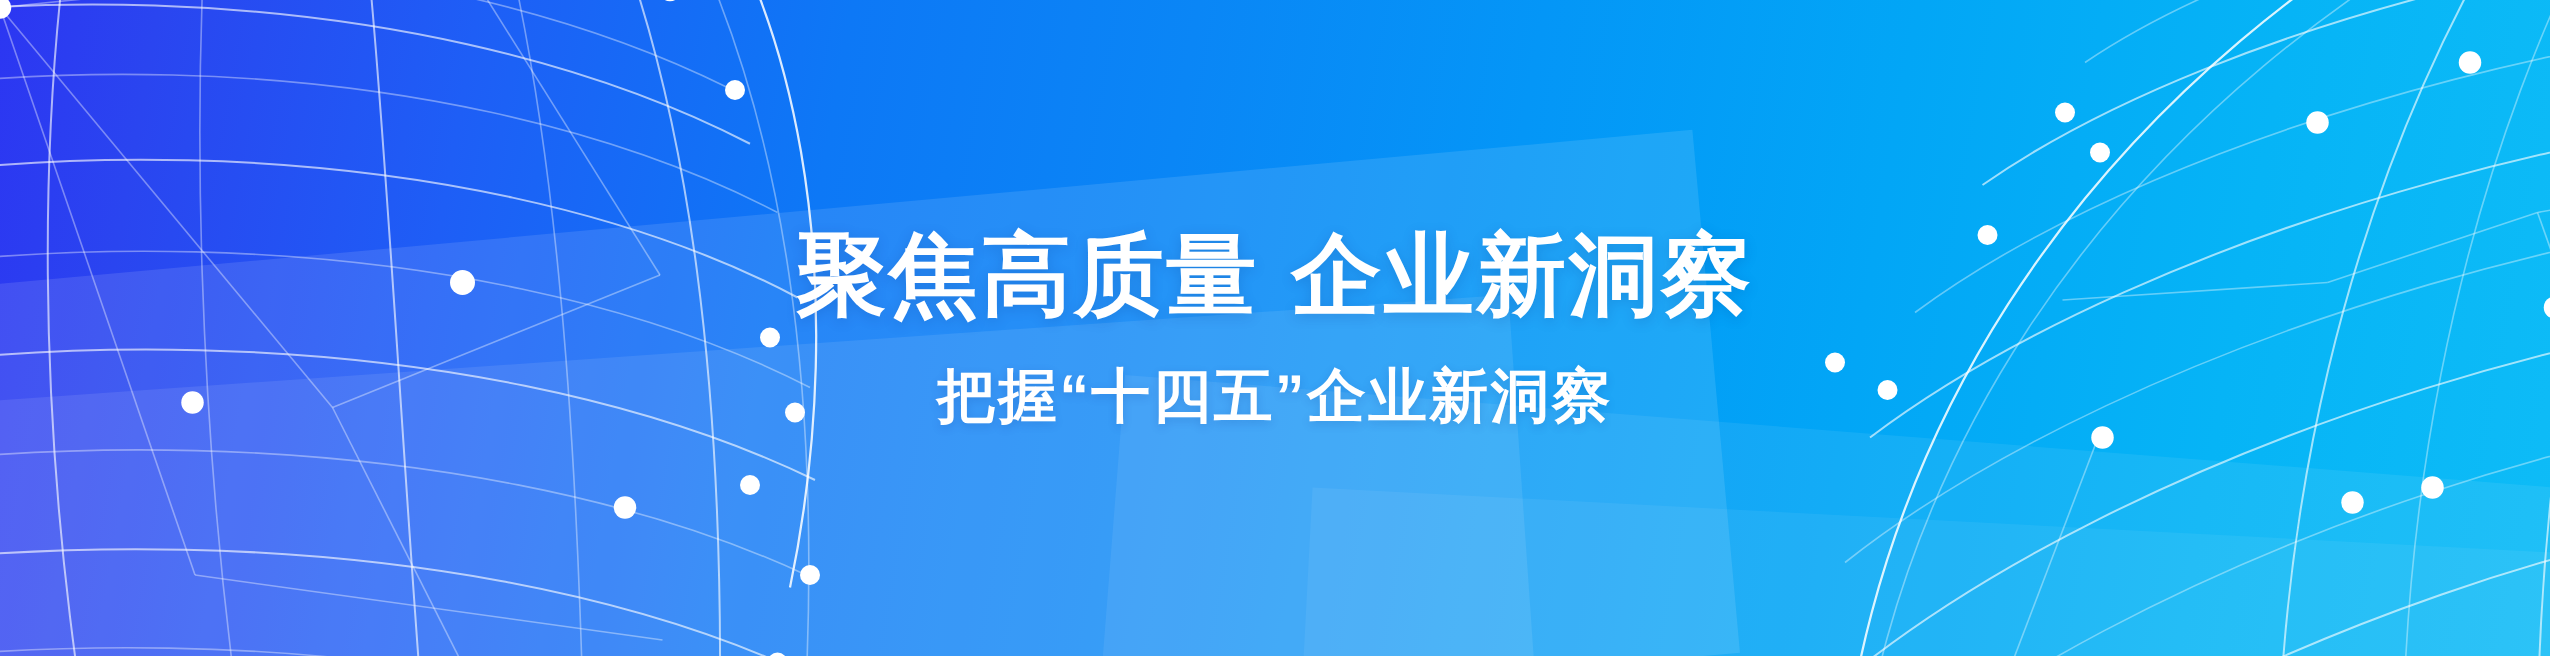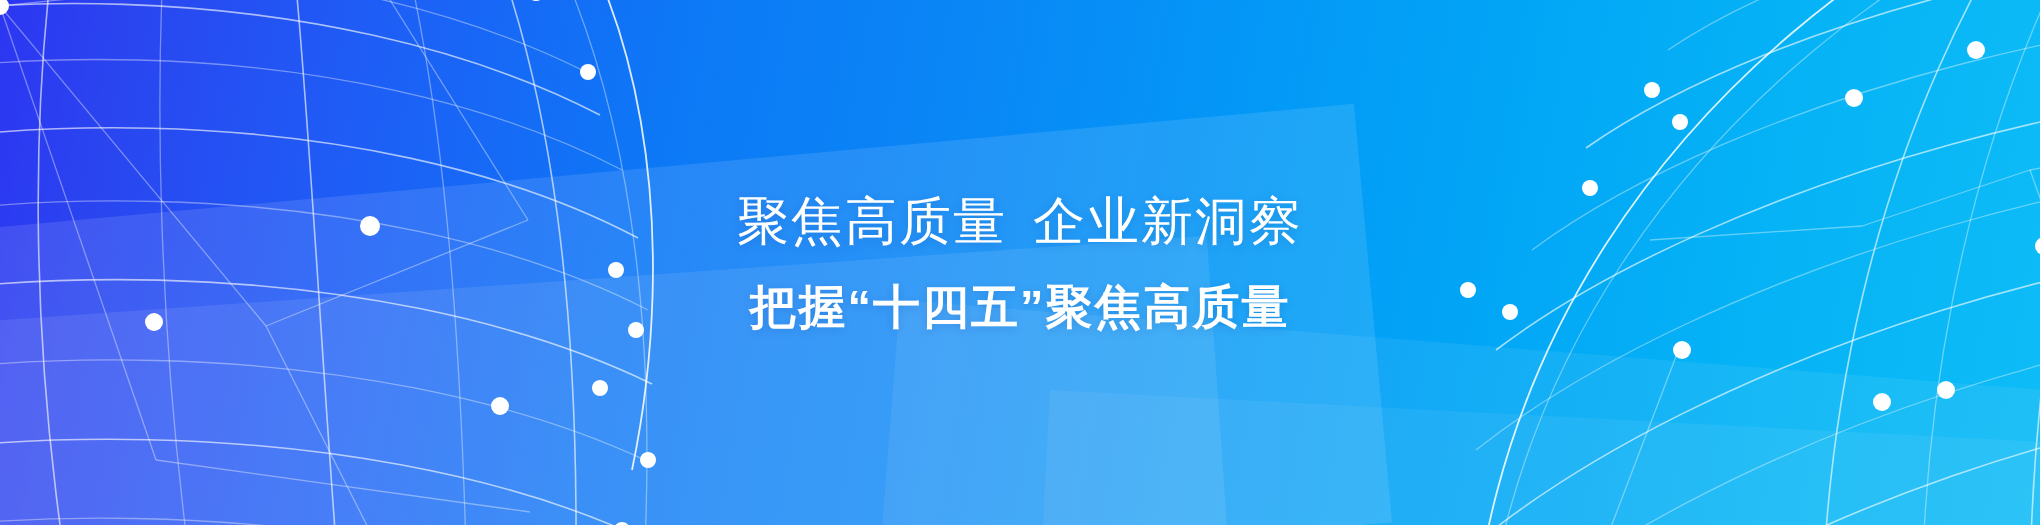--- a/index.html
+++ b/index.html
@@ -94,23 +94,23 @@
     width: 2040px;
     height: 525px;
     display: flex;
     flex-direction: column;
     align-items: center;
     justify-content: center;
     text-align: center;
   }
   .headline {
     color: #ffffff;
-    font-size: 52px;
+    font-size: 72px;
     line-height: 1;
-    font-weight: 400;
+    font-weight: 700;
     letter-spacing: 2px;
     margin: 0;
     padding-bottom: 2px;
     text-shadow: 0 2px 10px rgba(0, 40, 130, 0.18);
     white-space: nowrap;
   }
   .headline .gap { display: inline-block; width: 26px; }
   .subhead {
     color: #ffffff;
     font-size: 47px;
@@ -235,16 +235,16 @@
     <circle class="node" cx="472" cy="652" r="9"></circle>
     <circle class="node" cx="536" cy="640" r="9"></circle>
     <circle class="node" cx="52" cy="872" r="9"></circle>
     <circle class="node" cx="790" cy="846" r="10"></circle>
     <circle class="node" cx="512" cy="1042" r="10"></circle>
     <circle class="node" cx="930" cy="1044" r="9"></circle>
   </svg>
 
   <div class="copy">
     <h1 class="headline"><span>聚焦高质量</span><span class="gap"></span><span>企业新洞察</span></h1>
-    <h2 class="subhead">把握“十四五”聚焦高质量</h2>
+    <h2 class="subhead">把握“十四五”企业新洞察</h2>
   </div>
 
 </div>
 
 </body></html>

